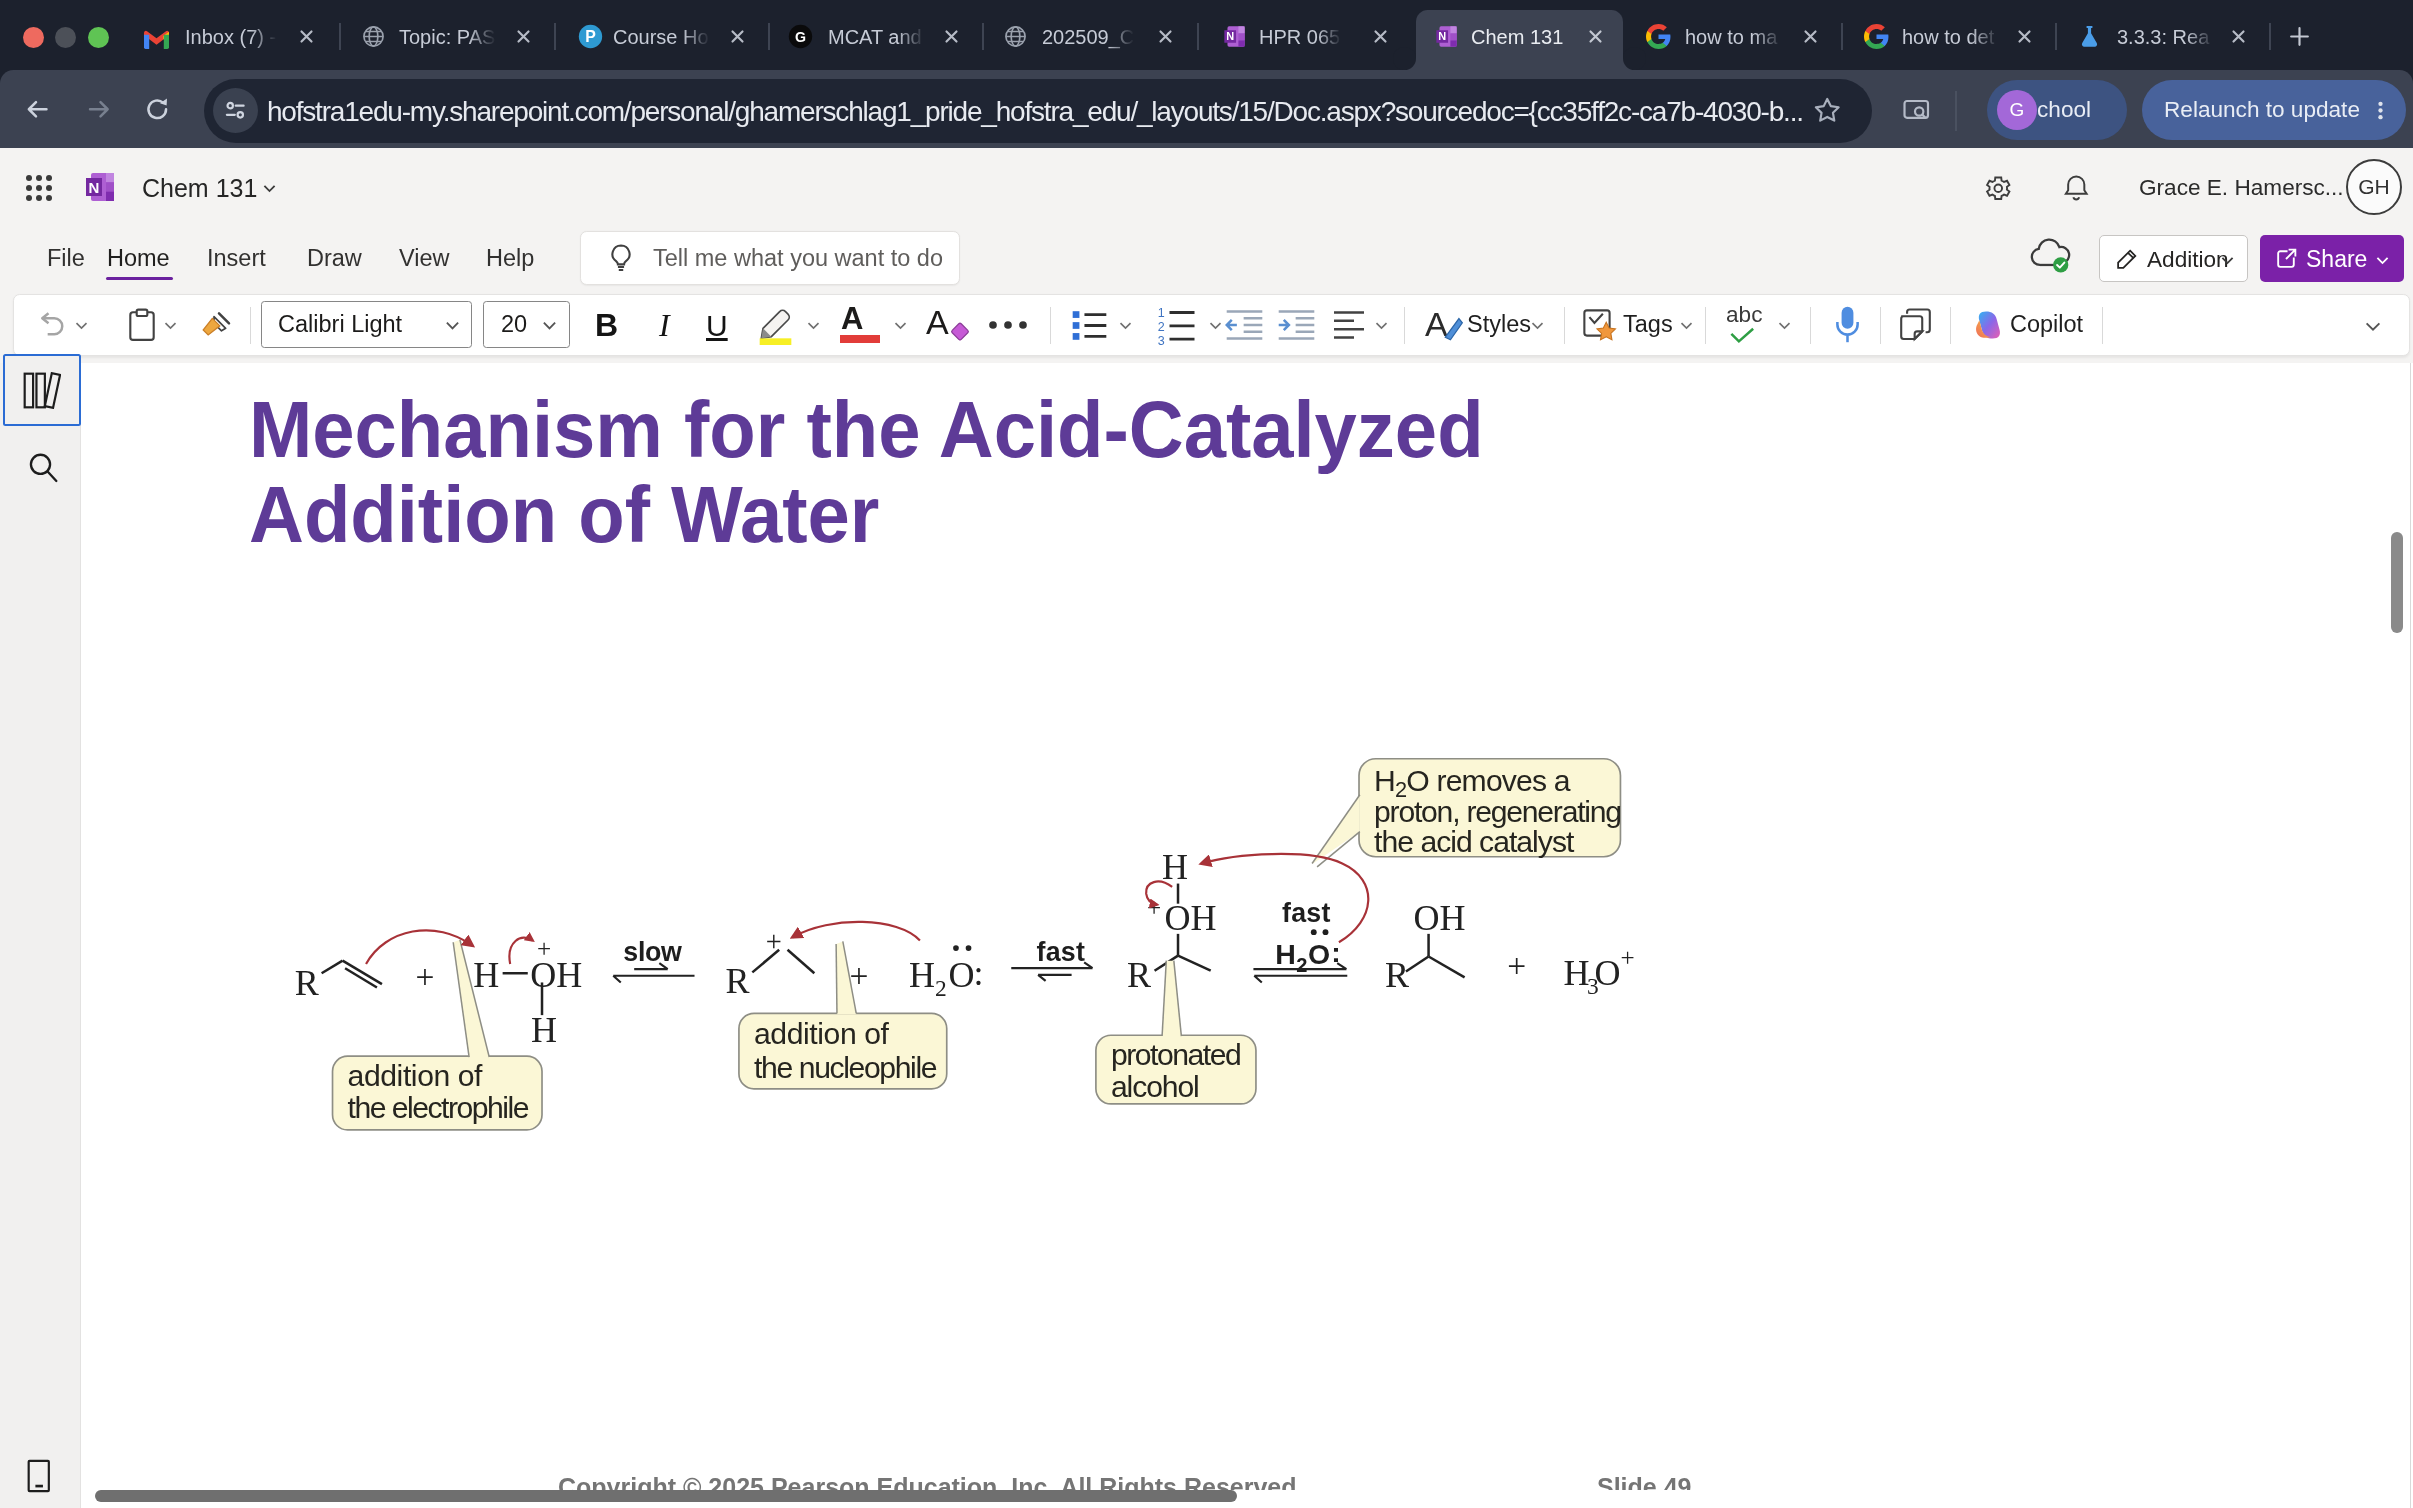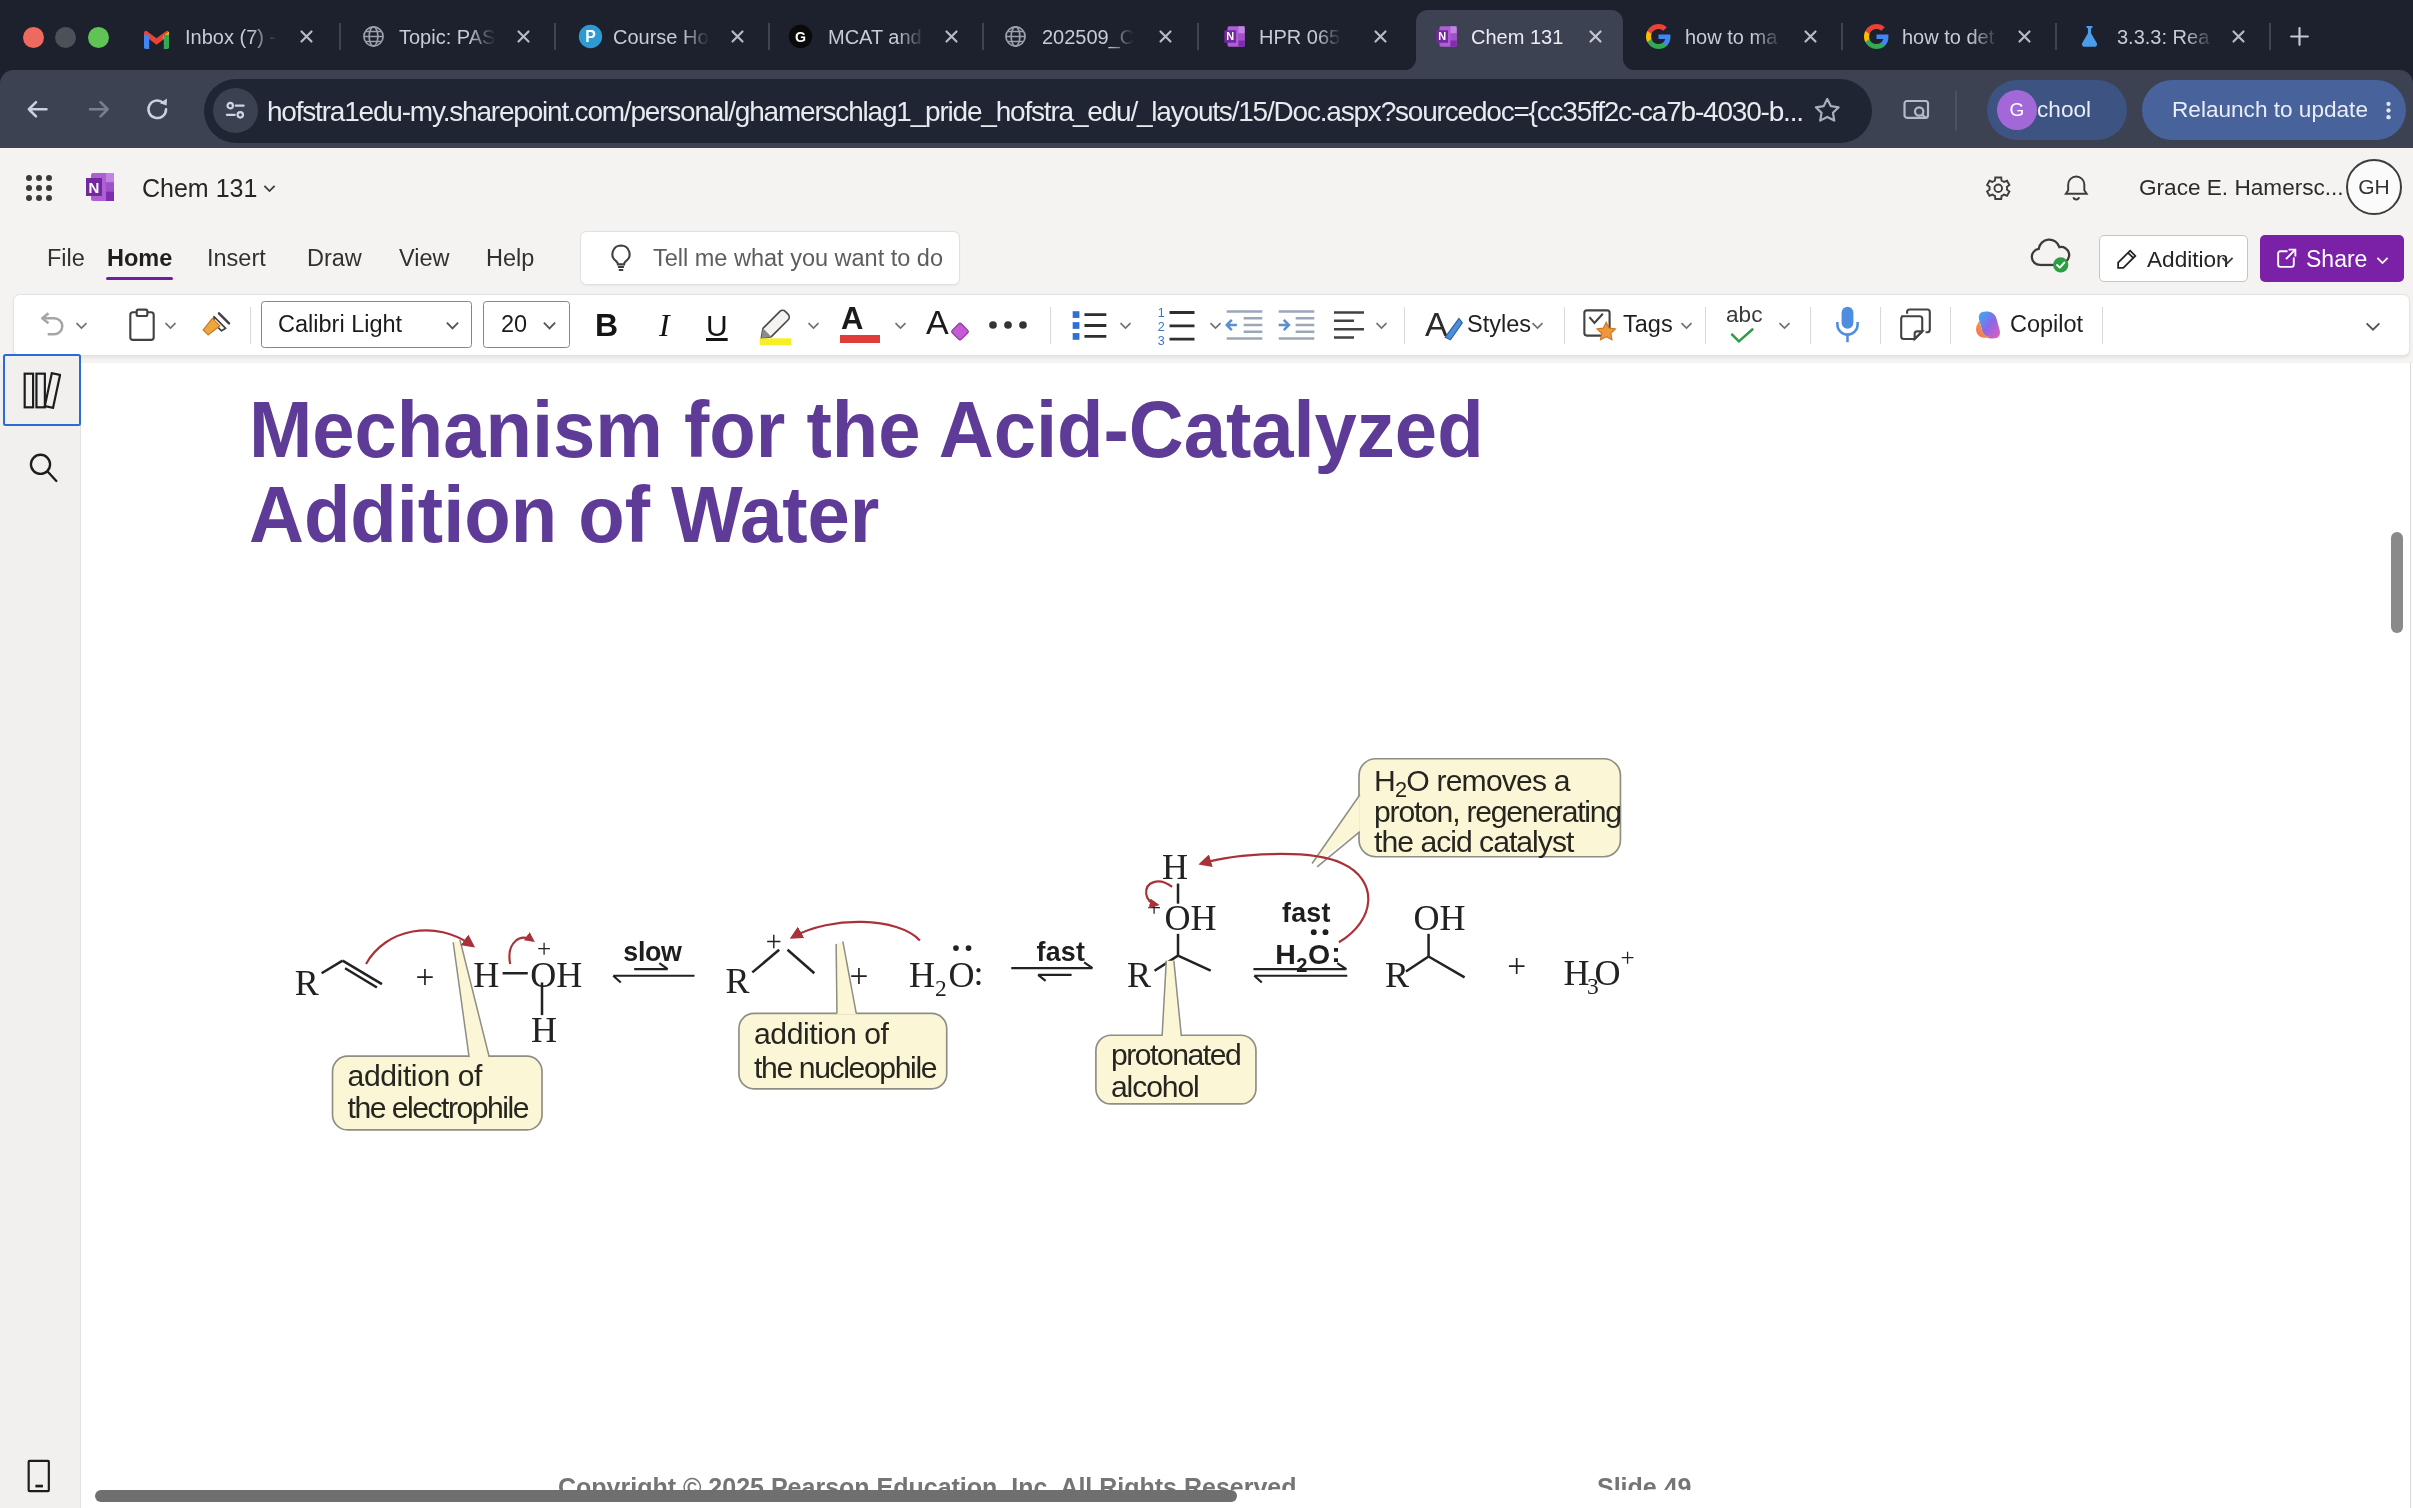--- a/index.html
+++ b/index.html
@@ -199,21 +199,21 @@
       <path d="M3 11h28" opacity="0"></path>
       <circle cx="20.5" cy="18.5" r="5"></circle>
       <path d="M24.2 22.2 28 26"></path>
     </svg>
 <div class="abs" style="left:1955px;top:91px;width:1.7px;height:40px;background:#4a5160"></div>
 <div class="chip" style="left:1987px;width:140px;background:#3d5381">
       <div class="abs" style="left:10px;top:10px;width:40px;height:40px;border-radius:50%;background:#a368d8;color:#fff;font-size:19px;display:flex;align-items:center;justify-content:center">G</div>
       <span style="margin-left:35px">School</span>
     </div>
 <div class="chip" style="left:2142px;width:264px;background:#48629b">
-      <span style="margin-left:30px">Relaunch to update</span>
+      <span style="margin-left:22px">Relaunch to update</span>
       <svg style="margin-left:8.4px" width="25" height="25" viewBox="0 0 30 30" fill="#dfe3ec">
         <circle cx="15" cy="7" r="2.6"></circle>
         <circle cx="15" cy="15" r="2.6"></circle>
         <circle cx="15" cy="23" r="2.6"></circle>
       </svg>
     </div>
 </div>
 
 <div id="appheader"></div>
 <div id="headrow1">
@@ -246,21 +246,21 @@
     </svg>
 <svg class="abs" style="left:2062px;top:173px" width="28.5" height="30" viewBox="0 0 24 26" fill="none" stroke="#3d3d3d" stroke-width="1.7">
       <path d="M12 3a7 7 0 0 0-7 7v5l-2 3h18l-2-3v-5a7 7 0 0 0-7-7z"></path>
       <path d="M9.5 21a2.6 2.6 0 0 0 5 0"></path>
     </svg>
 <div class="abs" style="left:2139px;top:174px;font-size:22.6px;color:#2b2b2b;height:28.5px;line-height:28.5px">Grace E. Hamersc...</div>
 <div class="abs" style="left:2346px;top:159px;width:56px;height:56px;border-radius:50%;border:2.1px solid #3c3c3c;background:#fbfbfb;display:flex;align-items:center;justify-content:center;font-size:21px;color:#333">GH</div>
 </div>
 <div id="menurow">
 <div class="menuitem" style="left:47px">File</div>
-<div class="menuitem" style="left:107px;font-weight:bold;color:#201f1e">Home</div>
+<div class="menuitem" style="left:107px;font-weight:normal;color:#201f1e">Home</div>
 <div class="abs" style="left:106px;top:277px;width:67px;height:3.4px;background:#6b219f;border-radius:1.7px"></div>
 <div class="menuitem" style="left:207px">Insert</div>
 <div class="menuitem" style="left:307px">Draw</div>
 <div class="menuitem" style="left:399px">View</div>
 <div class="menuitem" style="left:486px">Help</div>
 <div class="abs" style="left:580px;top:231px;width:380px;height:54px;background:#fff;border:1.3px solid #e3e1df;border-radius:6.7px;box-shadow:0 0.8px 1.7px rgba(0,0,0,.05)"></div>
 <svg class="abs" style="left:606px;top:243px" width="30" height="32" viewBox="0 0 24 26" fill="none" stroke="#404040" stroke-width="1.7">
       <path d="M12 2a7 7 0 0 0-4 12.7c.9.7 1.5 1.6 1.5 2.7h5a3.5 3.5 0 0 1 1.5-2.7A7 7 0 0 0 12 2z"></path>
       <path d="M9.5 19.5h5M10.2 22h3.6"></path>
     </svg>

